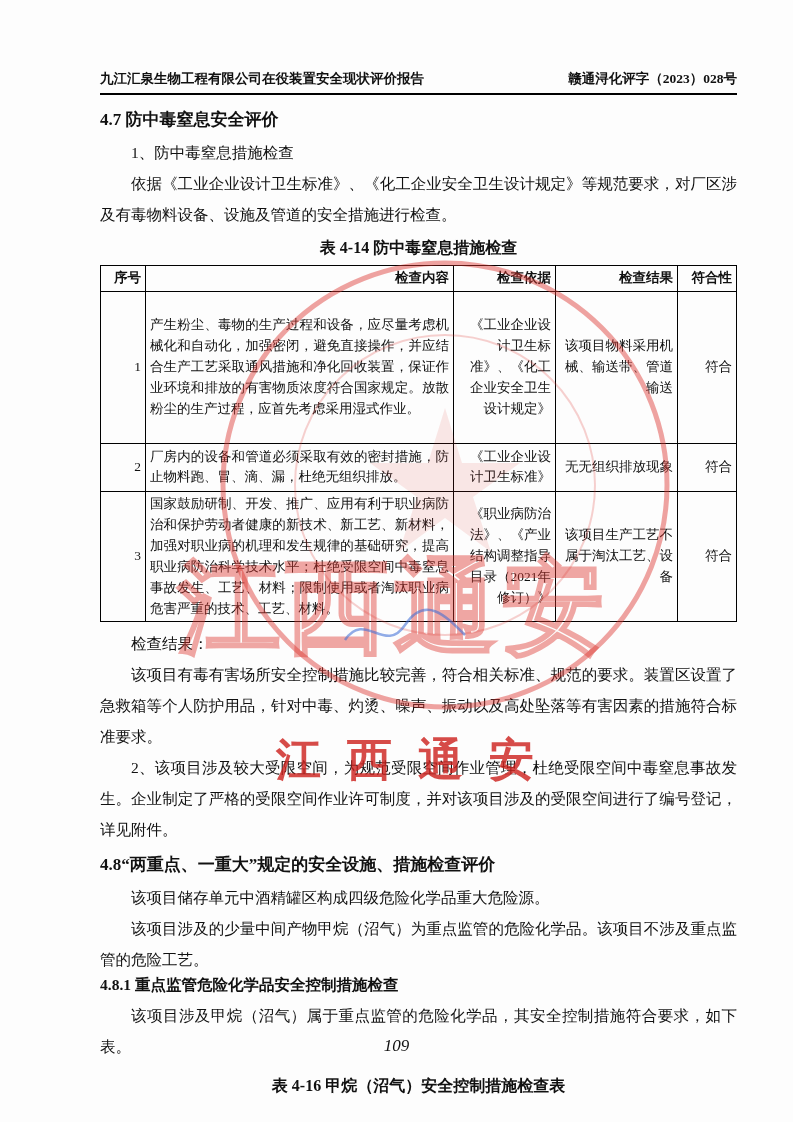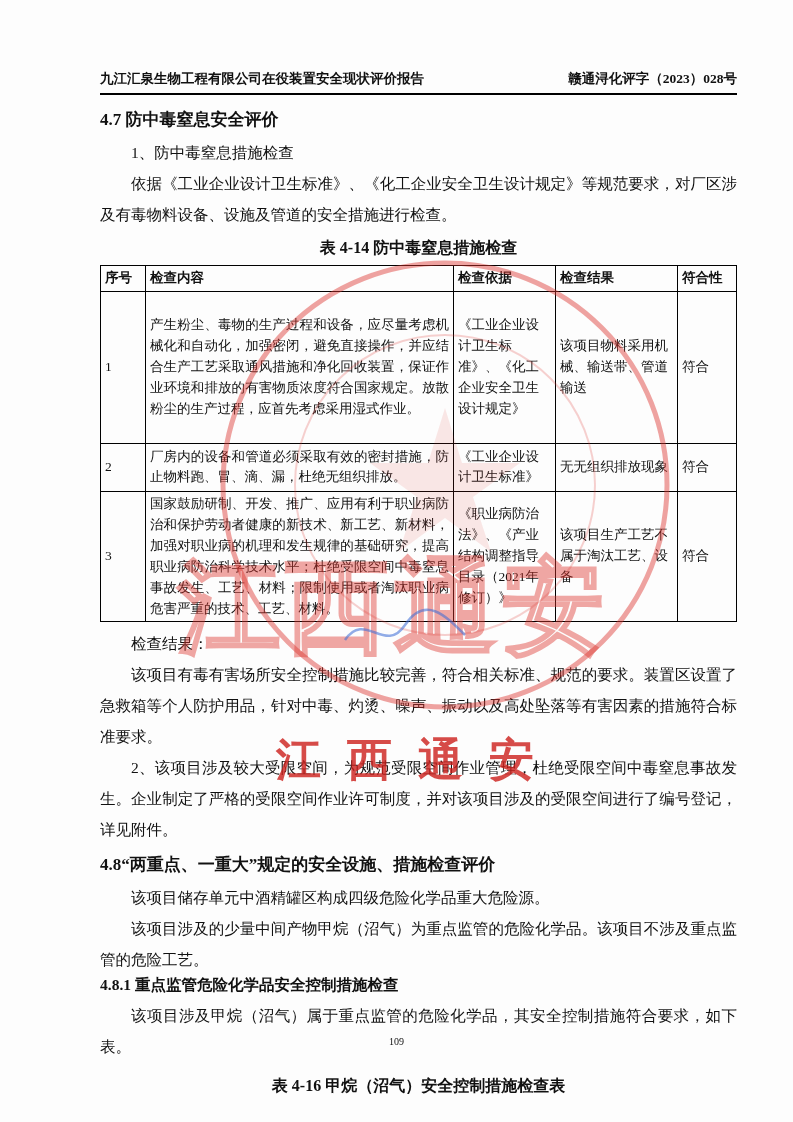--- a/index.html
+++ b/index.html
@@ -58,36 +58,37 @@
     font-size: 13.5px;
     line-height: 1.55;
   }
   table.check-table th, table.check-table td {
     border: 1px solid #000;
     padding: 2px 4px;
     vertical-align: middle;
   }
   table.check-table th {
     font-weight: bold;
-    text-align: left;
+    text-align: right;
     height: 25px;
   }
-  td.cell-center { text-align: left; }
+  td.cell-center { text-align: right; }
   td.cell-content { text-align: justify; }
   .result-label {
     font-size: 15.5px;
     text-indent: 2em;
     line-height: 2.0;
     margin-top: 6px;
   }
   .footer-pageno {
     position: absolute;
     top: 1036px; left: 0; right: 0;
     text-align: center;
-    font-size: 10px;
+    font-size: 17px;
+    font-style: italic;
   }
   
   .wm { position: absolute; pointer-events: none; }
   .wm-circle { top: 258px; left: 218px; opacity: 0.45; }
   .wm-outline-text {
     top: 540px; left: 178px;
     font-size: 102px;
     font-weight: bold;
     letter-spacing: 6px;
     color: transparent;

